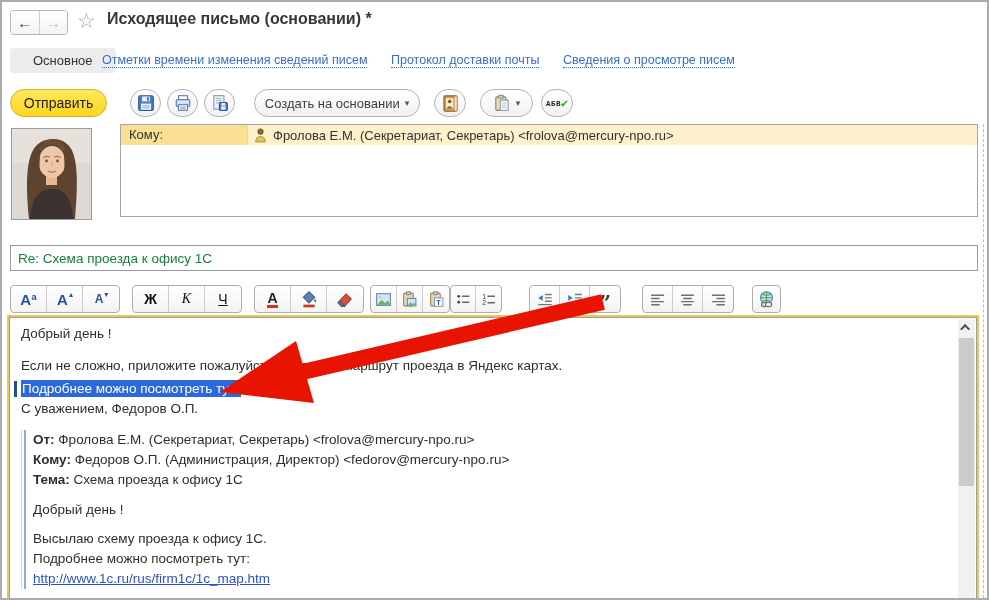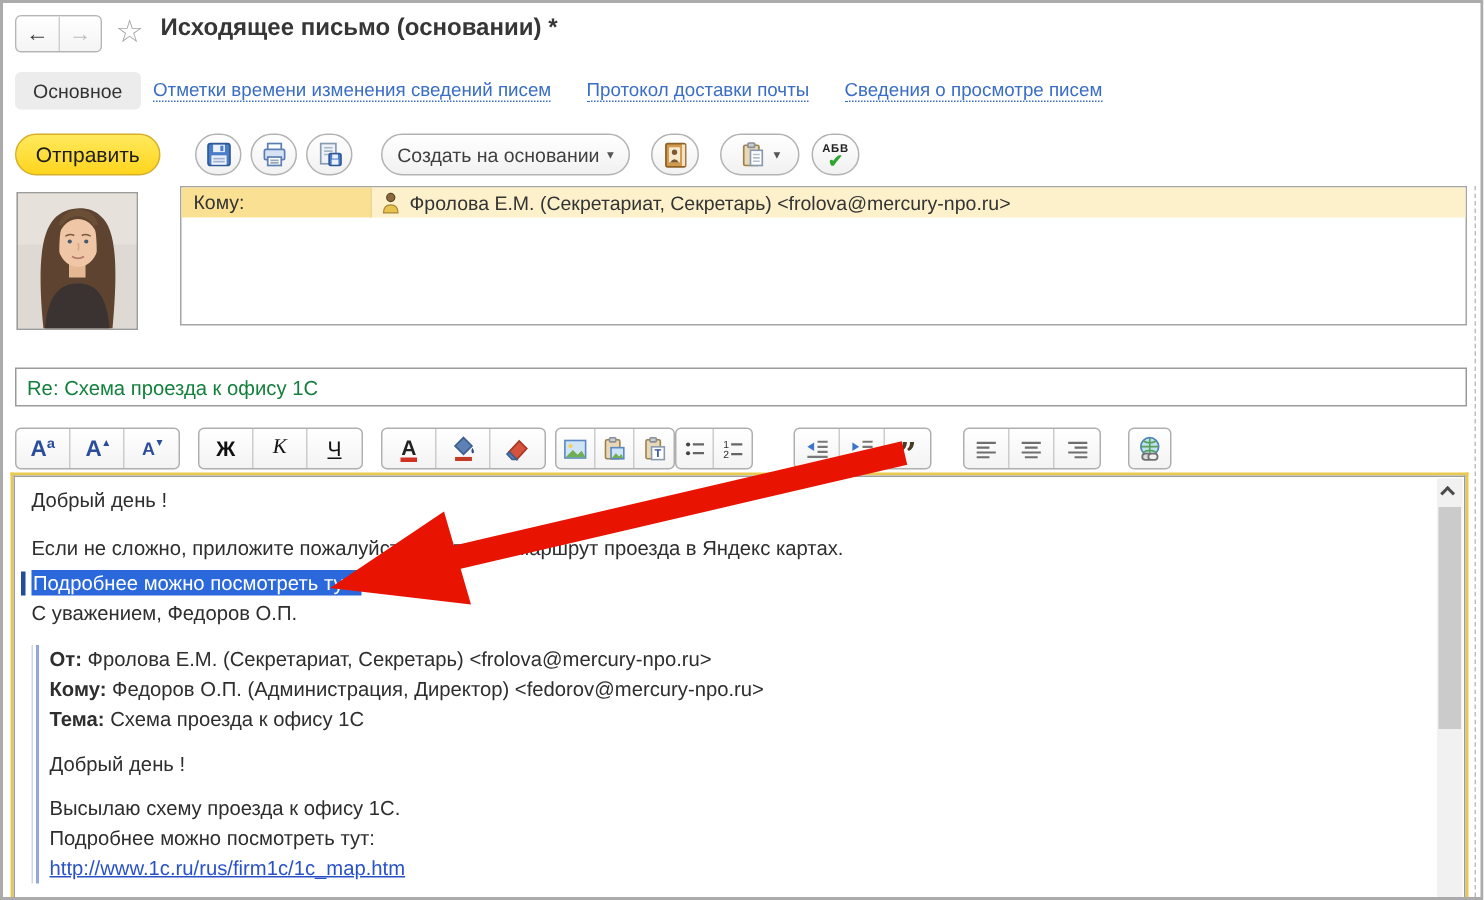--- a/index.html
+++ b/index.html
@@ -13,34 +13,34 @@
   .nav-group { position:absolute; left:8px; top:8px; width:58px; height:25px;
     border:1px solid #B5B5B5; border-radius:4px; background:#fff; display:flex; overflow:hidden; }
   .nav-btn { flex:1; display:flex; align-items:center; justify-content:center;
     font-size:15px; cursor:pointer; background:linear-gradient(#FFFFFF,#F4F4F4); }
   .nav-back { color:#3B3B3B; border-right:1px solid #CFCFCF; }
   .nav-fwd { color:#BDBDBD; }
   .star { position:absolute; left:75px; top:7px; font-size:21px; color:#A6A6A6; cursor:pointer; }
   .title { position:absolute; left:105px; top:8px; font-size:16px; font-weight:bold; color:#363636; }
   
   .tab-active { position:absolute; left:8px; top:46px; height:25px; line-height:25px;
-    padding:0 12px; background:#ECECEC; border-radius:4px; font-size:13px; color:#333; }
+    padding:0 23px; background:#ECECEC; border-radius:4px; font-size:13px; color:#333; }
   .tab-link { position:absolute; top:51px; font-size:12.5px; color:#3A6DC5;
     border-bottom:1px dotted #3A6DC5; cursor:pointer; white-space:nowrap; }
   
   .cmd-btn { position:absolute; top:87px; height:28px; border:1px solid #B3B3B3; border-radius:14px;
     background:linear-gradient(#FFFFFF,#F1F1F1); display:flex; align-items:center;
     justify-content:center; cursor:pointer; gap:5px; }
   .send-btn { left:8px; width:97px; background:linear-gradient(#FFE95C,#FFD51E);
     border-color:#D8AF2A; font-size:14px; color:#1E1E1E; }
   .btn-save { left:128px; width:31px; } .btn-print { left:165px; width:31px; }
   .btn-savedoc { left:202px; width:31px; }
   .btn-create { left:252px; width:166px; font-size:13px; color:#3F3F3F;align-items:center; }
   .btn-book { left:432px; width:32px; } .btn-paste { left:478px; width:53px; }
-  .btn-spell { left:539px; width:32px; flex-direction:column; gap:0; padding-top:2px; }
+  .btn-spell { left:539px; width:32px; gap:0; padding-top:2px;font-family:Liberation Mono, monospace; }
   .dd-arrow { font-size:9px; color:#555; }
   .spell-txt { font-size:7.5px; font-weight:bold; color:#222; line-height:7px; letter-spacing:0.5px; }
   .spell-check { color:#2FA42F; font-size:12px; line-height:11px; font-weight:bold; }
   
   .photo-box { position:absolute; left:9px; top:126px; width:81px; height:92px;
     border:1px solid #9C9C9C; background:#DEDAD3; }
   .addr-box { position:absolute; left:118px; top:122px; width:858px; height:93px;
     border:1px solid #A5A5A5; background:#fff; }
   .addr-row { display:flex; height:20px; }
   .addr-label { width:127px; background:#F9E093; font-size:13px; color:#333;

